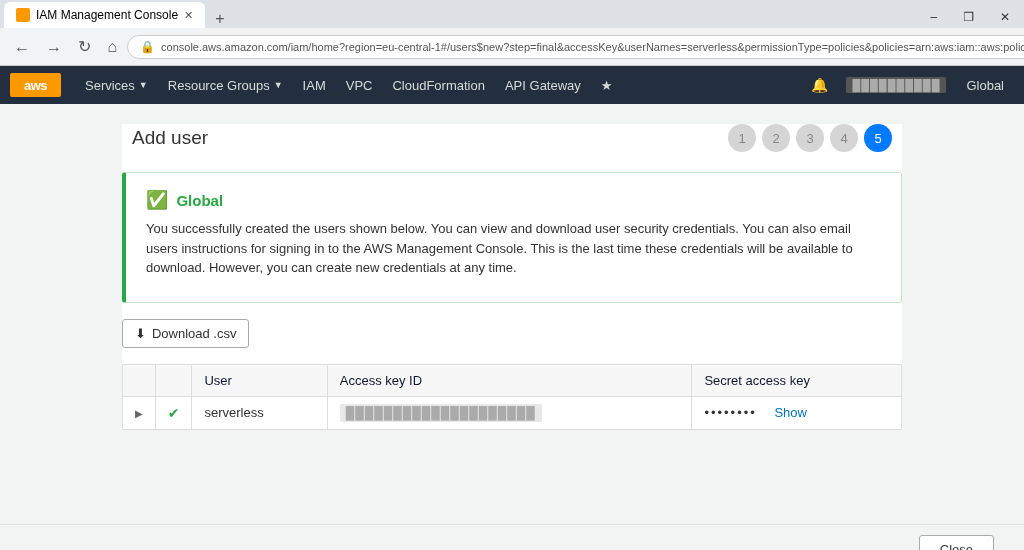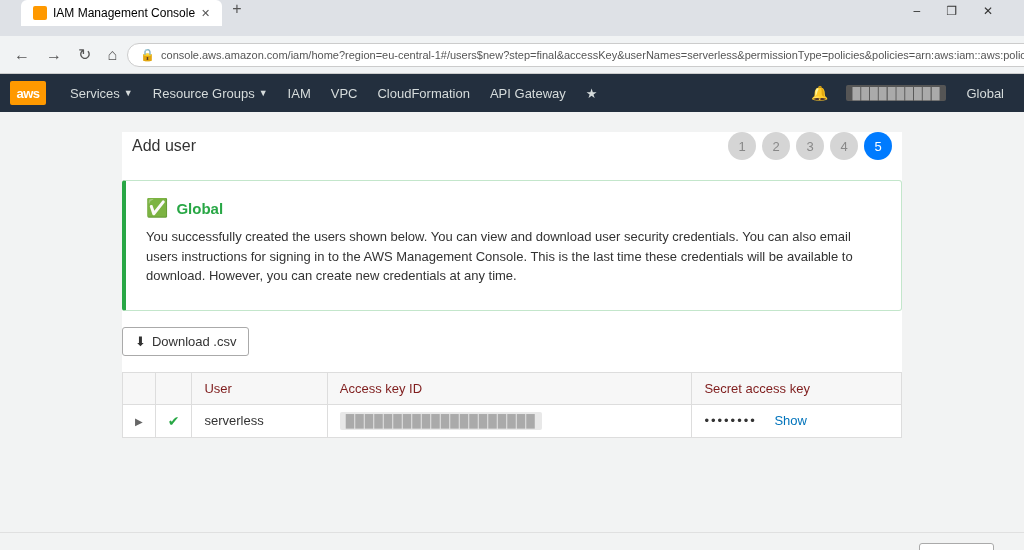--- a/index.html
+++ b/index.html
@@ -1,63 +1,63 @@
 <!DOCTYPE html>
 <html><head>
   <meta charset="utf-8">
   <style>
     * { box-sizing: border-box; margin: 0; padding: 0; }
     body { font-family: 'Amazon Ember', Arial, sans-serif; font-size: 13px; background: #fff; overflow: hidden; }
 
     
-    .browser-chrome { background: #dee1e6; height: 36px; display: flex; align-items: flex-start; padding: 0 21px; gap: 6px; }
+    .browser-chrome { background: #dee1e6; height: 28px; display: flex; align-items: flex-end; padding: 0 4px; gap: 6px; }
     .browser-tab { background: #fff; border-radius: 6px 6px 0 0; padding: 6px 12px; font-size: 12px; display: flex; align-items: center; gap: 6px; min-width: 180px; }
     .browser-tab-favicon { width: 14px; height: 14px; background: #f90; border-radius: 2px; }
     .browser-tab-close { margin-left: auto; color: #555; cursor: pointer; font-size: 11px; }
     .browser-tab-new { background: none; font-size: 16px; color: #555; border: none; cursor: pointer; padding: 0 4px; }
     .browser-controls { background: #f1f3f4; height: 38px; display: flex; align-items: center; padding: 0 8px; gap: 4px; border-bottom: 1px solid #ccc; }
     .browser-btn { background: none; border: none; cursor: pointer; color: #555; font-size: 16px; padding: 4px 6px; border-radius: 50%; }
     .url-bar { flex: 1; background: #fff; border: 1px solid #ccc; border-radius: 20px; padding: 4px 12px; font-size: 11px; color: #333; display: flex; align-items: center; gap: 6px; }
     .url-text { flex: 1; overflow: hidden; text-overflow: ellipsis; white-space: nowrap; color: #555; }
     .win-btn { background: none; border: none; cursor: pointer; font-size: 12px; padding: 4px 10px; color: #333; }
 
     
     .aws-navbar { background: #232f3e; height: 38px; display: flex; align-items: center; padding: 0 10px; gap: 0; }
     .aws-logo { display: flex; align-items: center; padding: 0 10px 0 0; margin-right: 4px; }
-    .aws-logo-box { background: #ff9900; width: 36px; height: 24px; display: flex; align-items: center; justify-content: center; border-radius: 2px; }
+    .aws-logo-box { background: #ff9900; width: 51px; height: 24px; display: flex; align-items: center; justify-content: center; border-radius: 2px; }
     .aws-logo-text { color: #fff; font-weight: bold; font-size: 13px; letter-spacing: -0.5px; }
     .nav-item { color: #d5dbdb; font-size: 13px; padding: 0 10px; height: 38px; display: flex; align-items: center; gap: 4px; cursor: pointer; white-space: nowrap; justify-content: space-between; }
     .nav-item .caret { font-size: 9px; }
     .nav-separator { flex: 1; }
     .nav-right { display: flex; align-items: center; gap: 0; }
     .nav-icon-btn { color: #d5dbdb; padding: 0 8px; height: 38px; display: flex; align-items: center; cursor: pointer; font-size: 14px; }
 
     
     .page-content { background: #f2f3f3; min-height: 420px; padding: 20px 30px; }
     .page-header { display: flex; align-items: center; justify-content: space-between; margin-bottom: 20px; padding: 0 10px; }
-    .page-title { font-size: 16px; font-weight: 300; color: #333; }
+    .page-title { font-size: 19px; font-weight: 300; color: #333; }
     .steps { display: flex; gap: 6px; align-items: center; }
     .step { width: 28px; height: 28px; border-radius: 50%; display: flex; align-items: center; justify-content: center; font-size: 13px; font-weight: 500; }
     .step.inactive { background: #d5d5d5; color: #888; }
     .step.active { background: #007bff; color: #fff; }
 
     
     .success-panel { background: #fff; border: 1px solid #c3e6cb; border-left: 4px solid #28a745; border-radius: 3px; padding: 16px 20px; margin-bottom: 16px; }
     .success-header { display: flex; align-items: center; gap: 8px; margin-bottom: 8px; }
     .success-icon { color: #28a745; font-size: 18px; }
     .success-title { color: #28a745; font-size: 15px; font-weight: 600; }
     .success-text { color: #333; font-size: 13px; line-height: 1.5; margin-bottom: 8px; }
     .signin-url { color: #aaa; font-size: 12px; background: #eee; padding: 2px 6px; border-radius: 3px; letter-spacing: 1px; }
 
     
     .download-btn { display: flex; align-items: center; gap: 6px; background: #fff; border: 1px solid #aaa; border-radius: 3px; padding: 6px 12px; font-size: 13px; color: #333; cursor: pointer; margin-bottom: 16px; }
 
     
     .creds-table { width: 100%; border-collapse: collapse; background: #fff; border: 1px solid #ddd; }
-    .creds-table th { background: #f7f7f7; border: 1px solid #ddd; padding: 8px 12px; text-align: left; font-weight: 500; color: #7f1d1d; font-size: 13px; }
+    .creds-table th { background: #f7f7f7; border: 1px solid #ddd; padding: 8px 12px; text-align: left; font-weight: 500; color: #0f172a; font-size: 13px; }
     .creds-table td { border: 1px solid #ddd; padding: 8px 12px; font-size: 13px; color: #333; }
     .expand-col { width: 30px; text-align: center; }
     .check-col { width: 30px; text-align: center; }
     .user-check { color: #28a745; font-size: 14px; }
     .access-key-masked { color: #aaa; letter-spacing: 1px; }
     .secret-masked { color: #333; letter-spacing: 2px; }
     .show-link { color: #0073bb; cursor: pointer; text-decoration: none; margin-left: 14px; }
     .expand-icon { color: #666; font-size: 10px; cursor: pointer; }
     .close-btn-page { background: #fff; border: 1px solid #aaa; border-radius: 3px; padding: 6px 20px; font-size: 13px; color: #333; cursor: pointer; }
 

